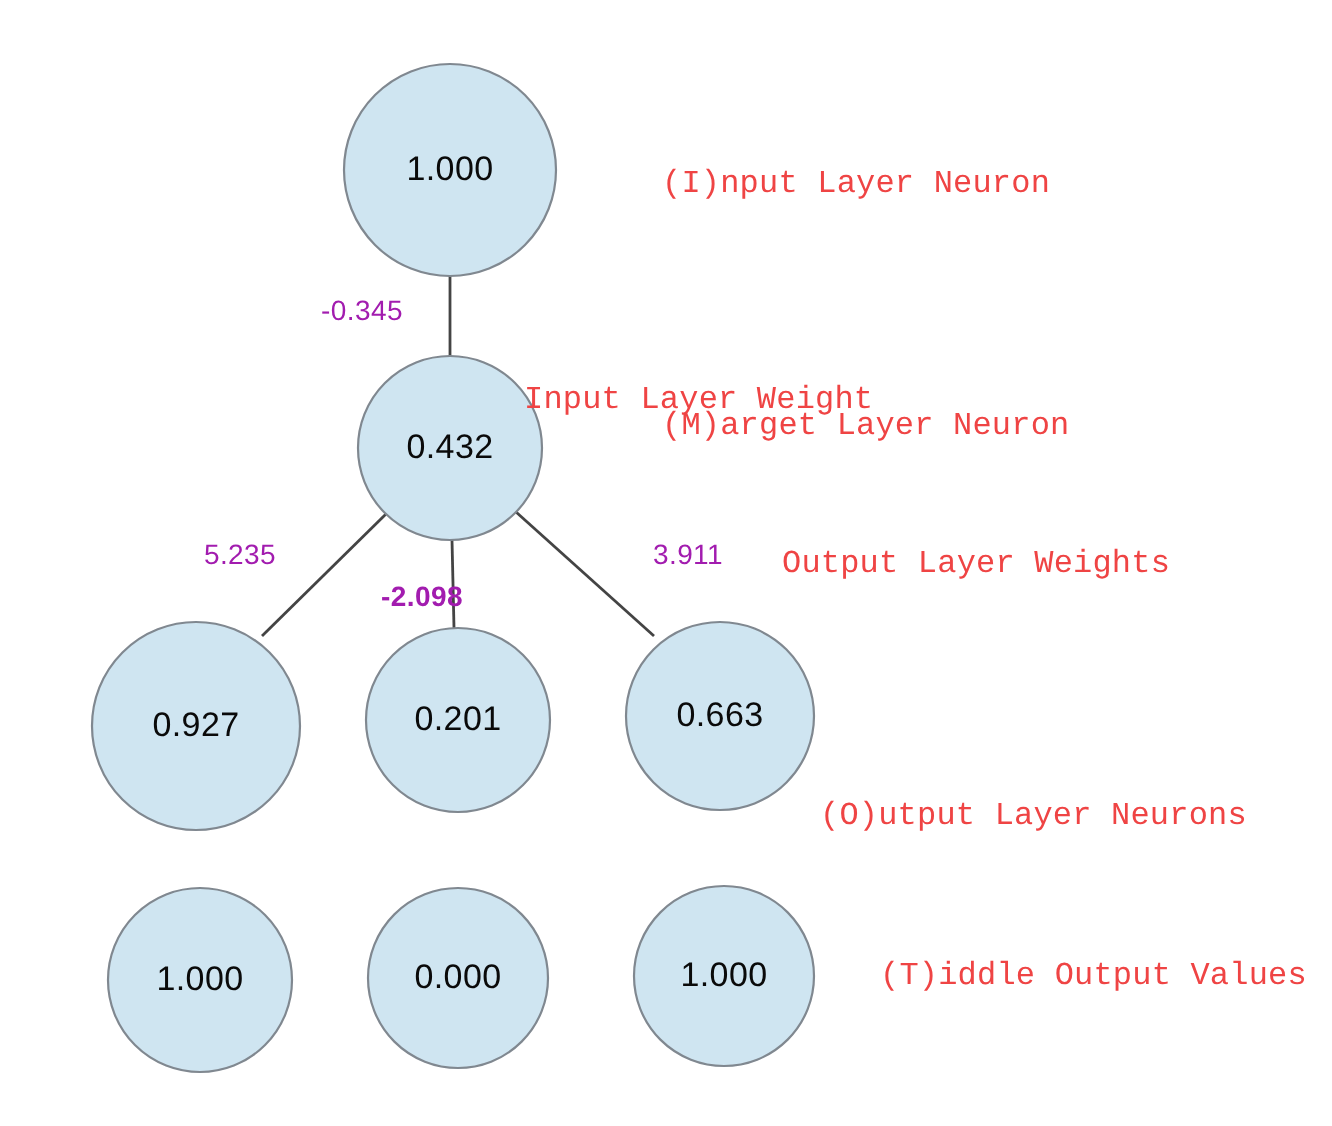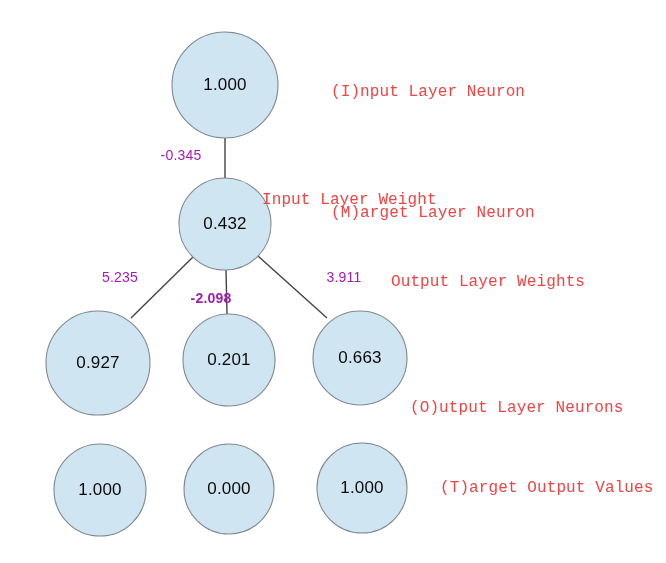--- a/index.html
+++ b/index.html
@@ -86,16 +86,16 @@
       <div class="node-label" style="left: 362px; top: 488px;">1.000</div>
       <div class="weight-label" style="left: 181px; top: 155px;">-0.345</div>
       <div class="weight-label" style="left: 120px; top: 277px;">5.235</div>
       <div class="weight-label" style="left: 211px; top: 298px; font-weight: bold;">-2.098</div>
       <div class="weight-label" style="left: 344px; top: 277px;">3.911</div>
       <div class="annotation" style="left: 331px; top: 92px;">(I)nput Layer Neuron</div>
       <div class="annotation" style="left: 262px; top: 160px; margin-top: 40px;">Input Layer Weight</div>
       <div class="annotation" style="left: 331px; top: 213px;">(M)arget Layer Neuron</div>
       <div class="annotation" style="left: 391px; top: 282px; text-align: right;">Output Layer Weights</div>
       <div class="annotation" style="left: 410px; top: 360px; margin-top: 48px;">(O)utput Layer Neurons</div>
-      <div class="annotation" style="left: 440px; top: 488px;">(T)arget Output Values</div>
+      <div class="annotation" style="left: 440px; top: 488px;">(T)iddle Output Values</div>
     </div>
 
 </div>
 
 </body></html>

